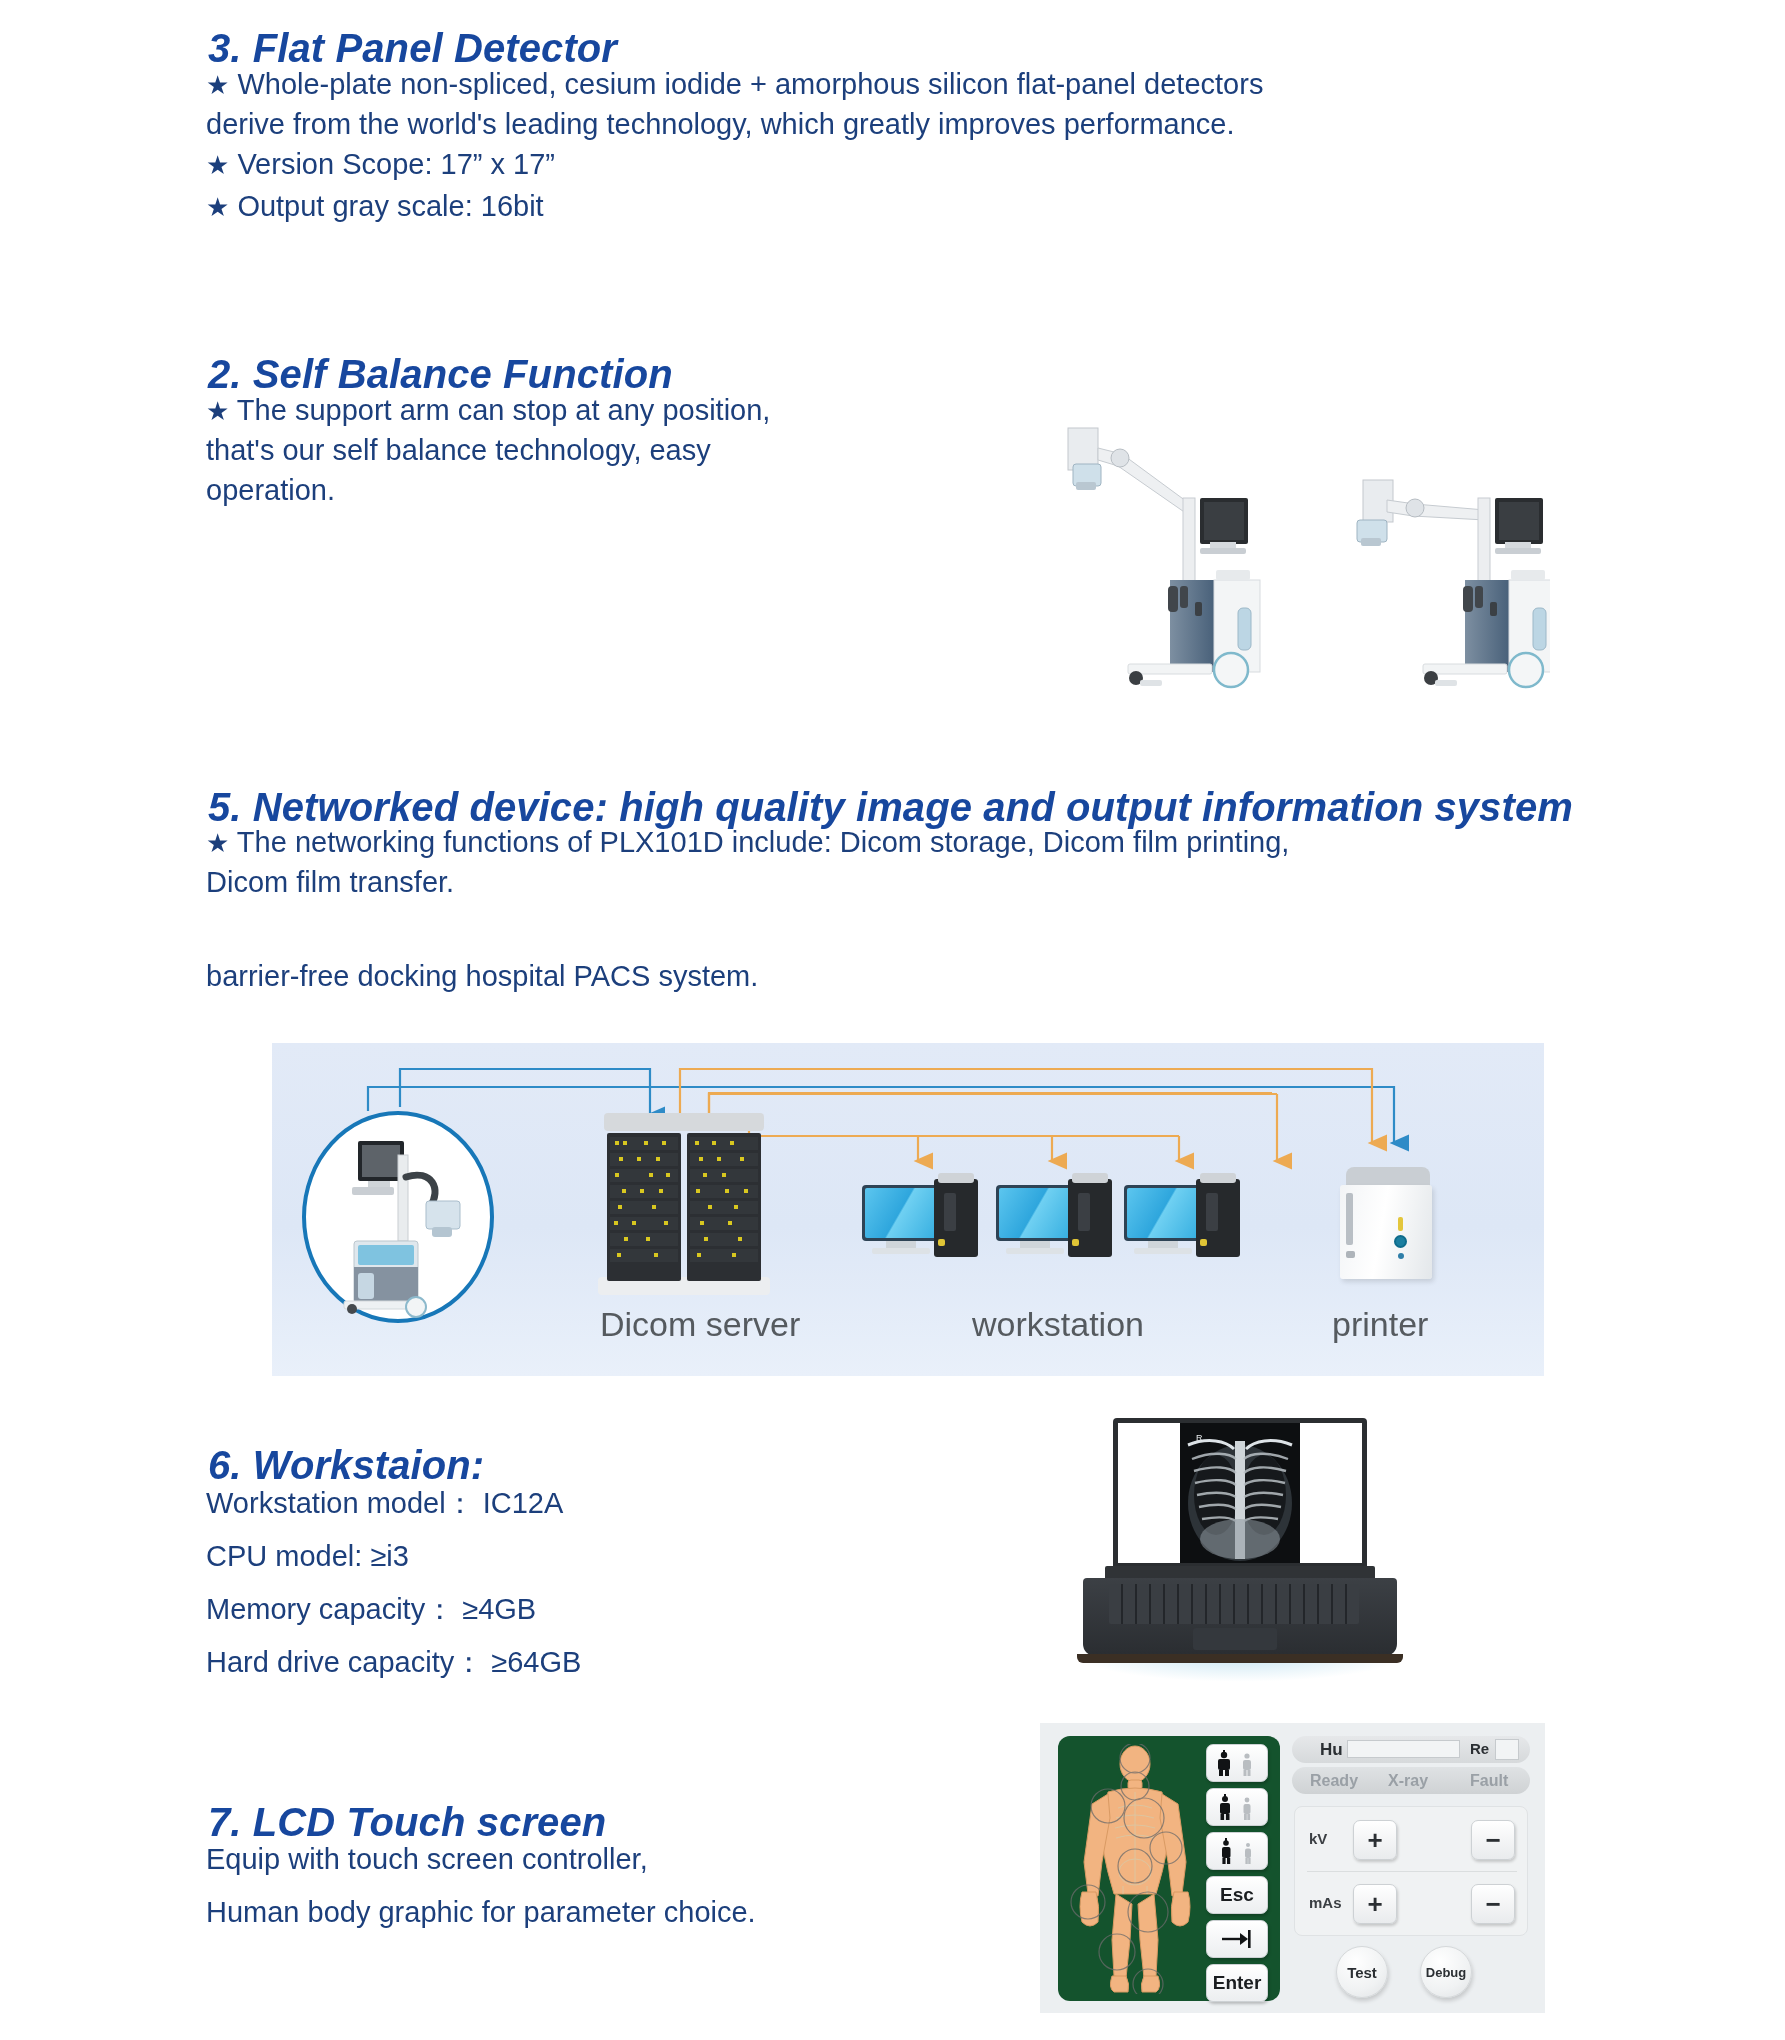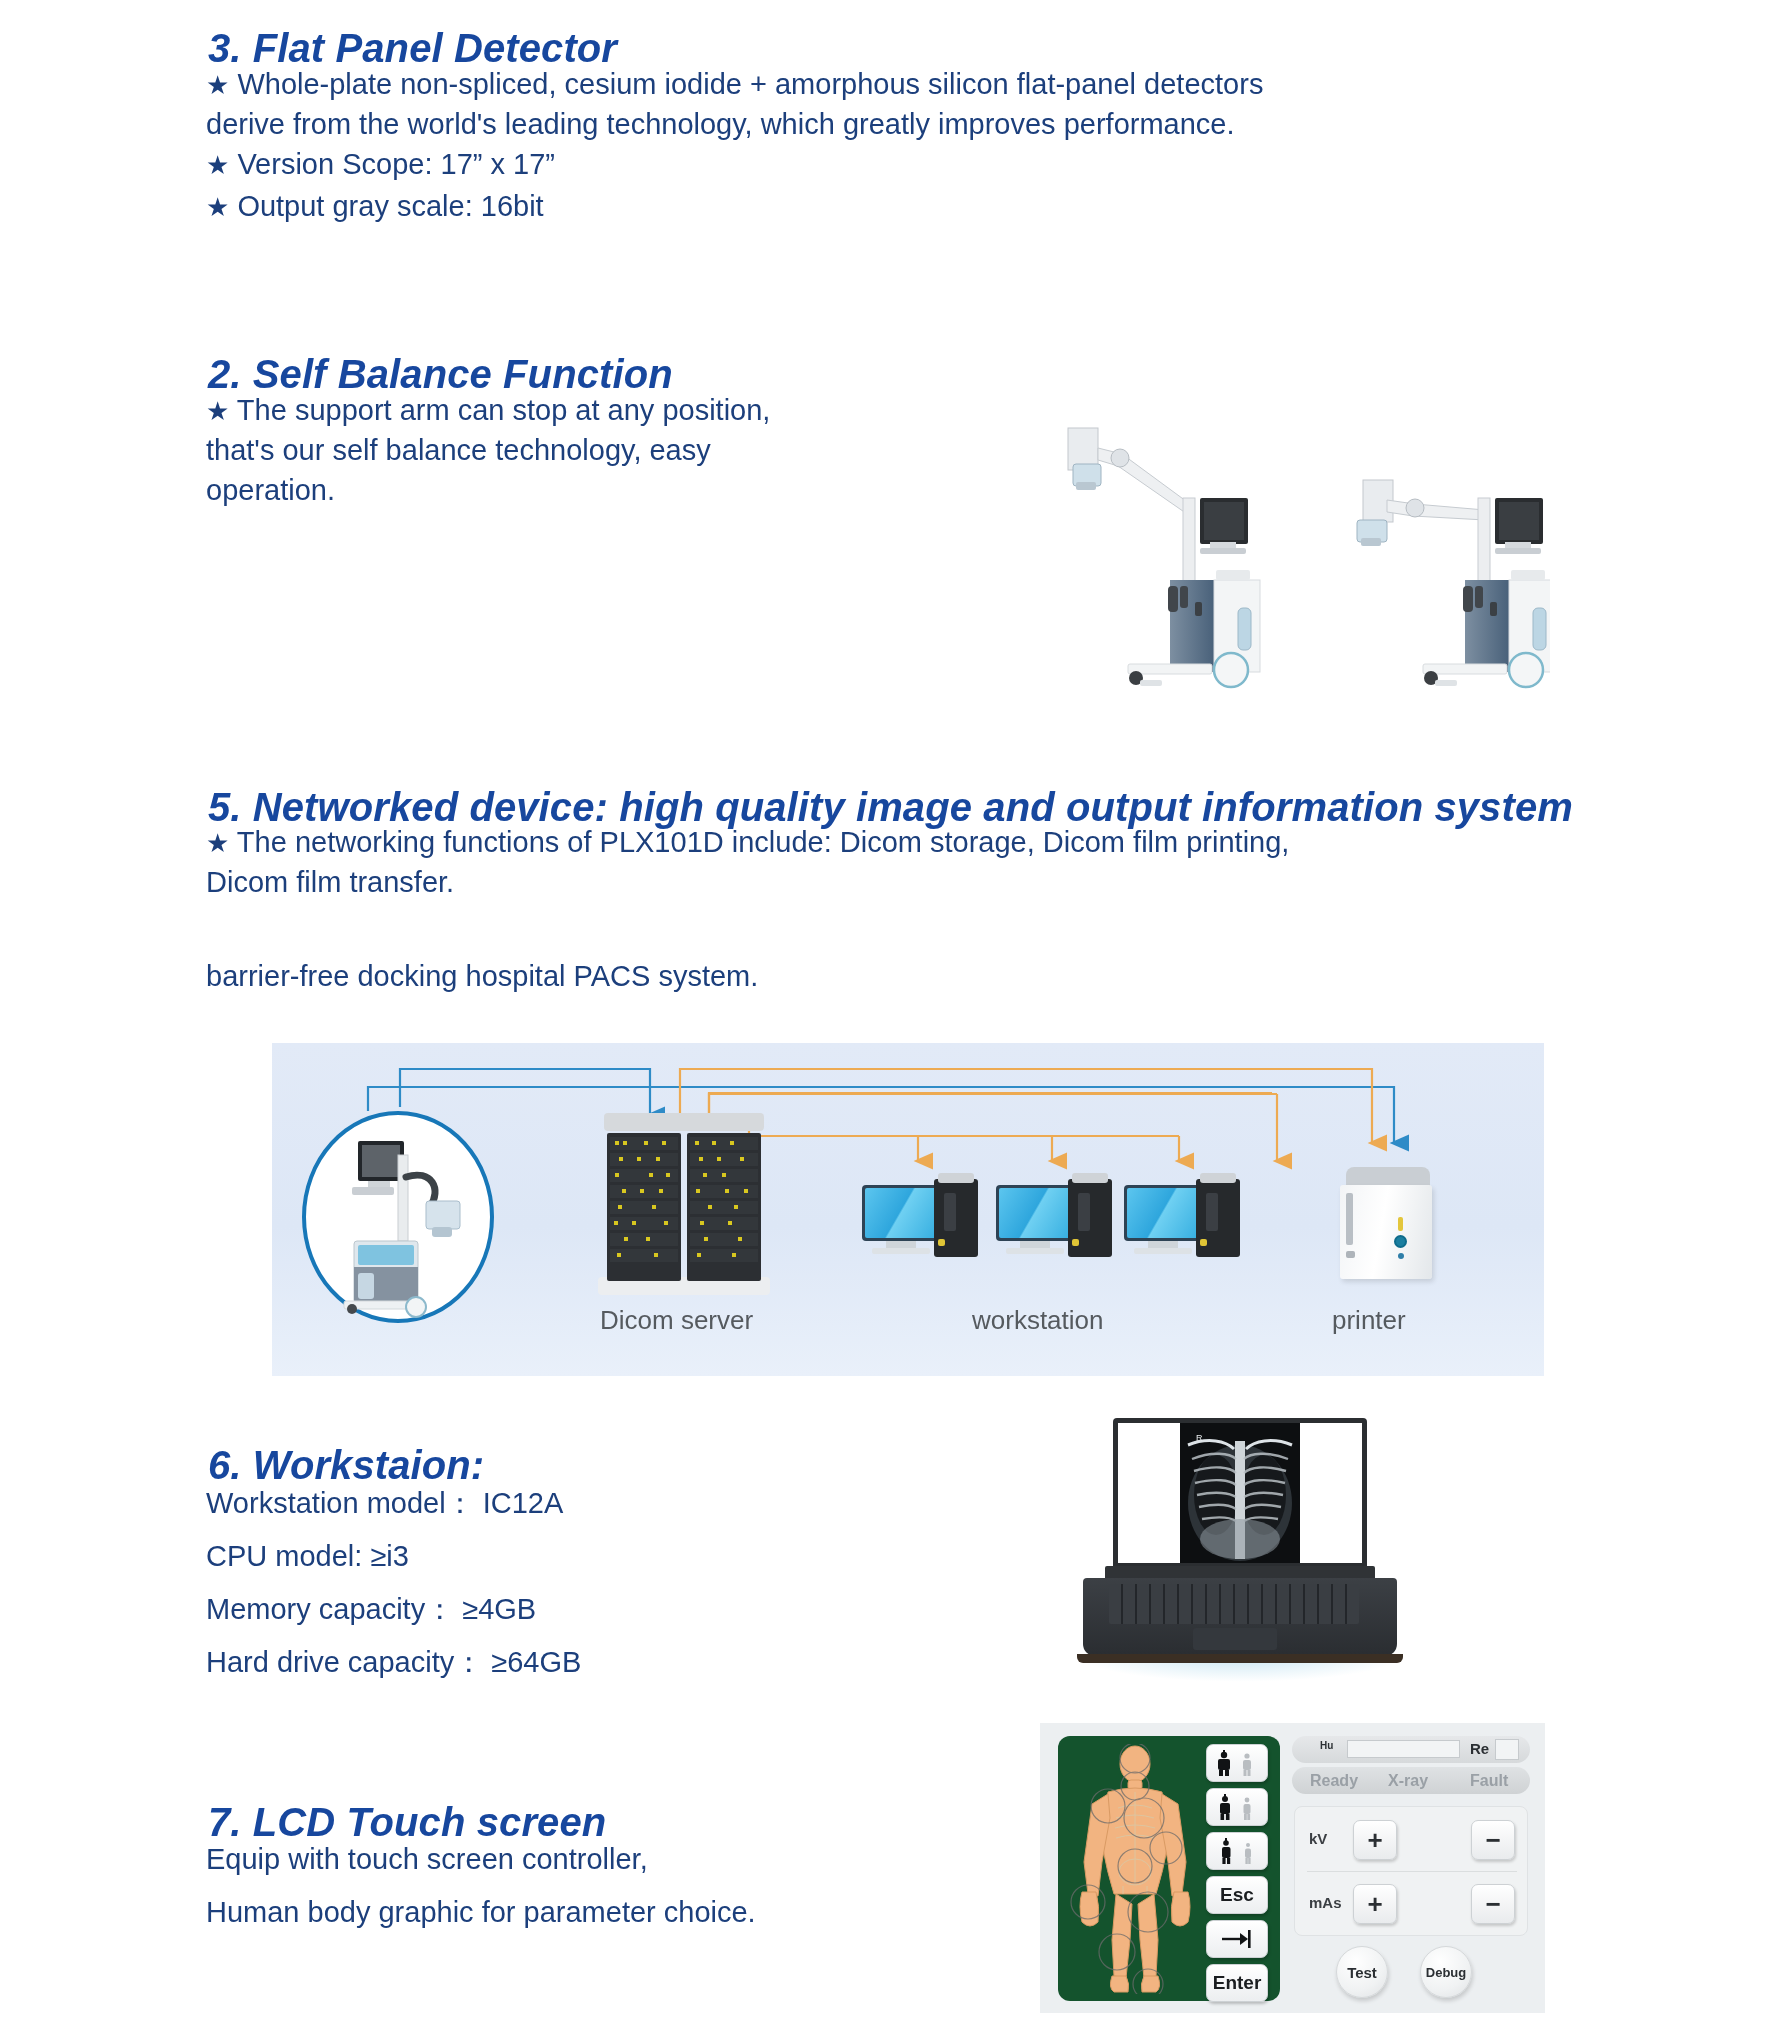--- a/index.html
+++ b/index.html
@@ -34,21 +34,21 @@
   
   .machines{position:absolute;left:1050px;top:420px;width:500px;height:300px;}
 
   
   .netdiagram{
     position:absolute;left:272px;top:1043px;width:1272px;height:333px;
     background:linear-gradient(180deg,#e2eaf7 0%, #dde7f6 55%, #e9f0fa 100%);
     overflow:hidden;
   }
   .net-label{
-    position:absolute;font-size:26px;color:#555a5f;
+    position:absolute;font-size:34px;color:#555a5f;
     font-family:"Liberation Sans",sans-serif;white-space:nowrap;
   }
   .circle-node{
     position:absolute;left:30px;top:68px;width:192px;height:212px;
     border:4px solid #1777b8;border-radius:50%;
     background:#ffffff;
     box-sizing:border-box;
   }
   .rack{
     position:absolute;left:330px;top:68px;width:160px;height:172px;
@@ -100,21 +100,21 @@
     position:absolute;left:18px;top:13px;width:222px;height:265px;
     background:#14532d;border-radius:12px;
   }
   .tp-right{position:absolute;left:252px;top:13px;width:238px;height:265px;}
   .bar{
     position:absolute;left:0;width:238px;height:27px;border-radius:14px;
     background:linear-gradient(180deg,#e6e8ea 0%,#d6d9db 100%);
   }
   .bar.one{top:0;}
   .bar.two{top:31px;background:linear-gradient(180deg,#dfe2e4 0%,#cfd2d4 100%);}
-  .lbl-hu{position:absolute;left:28px;top:4px;font-size:10px;font-weight:bold;color:#2b2f33;}
+  .lbl-hu{position:absolute;left:28px;top:4px;font-size:17px;font-weight:bold;color:#2b2f33;}
   .fld-hu{position:absolute;left:55px;top:4px;width:113px;height:18px;background:#f2f4f5;border:1px solid #c6cacd;box-sizing:border-box;}
   .lbl-re{position:absolute;left:178px;top:4px;font-size:15px;font-weight:bold;color:#2b2f33;}
   .fld-re{position:absolute;left:203px;top:3px;width:24px;height:21px;background:#f2f4f5;border:1px solid #c6cacd;box-sizing:border-box;}
   .st{position:absolute;top:5px;font-size:16px;color:#9aa0a6;font-weight:bold;}
   .st.s1{left:18px;} .st.s2{left:96px;} .st.s3{left:178px;}
   .paramgroup{
     position:absolute;left:2px;top:70px;width:234px;height:130px;
     background:#f0f2f3;border:1px solid #dfe2e4;border-radius:8px;box-sizing:border-box;
   }
   .prow{position:absolute;left:0;width:234px;height:64px;}

